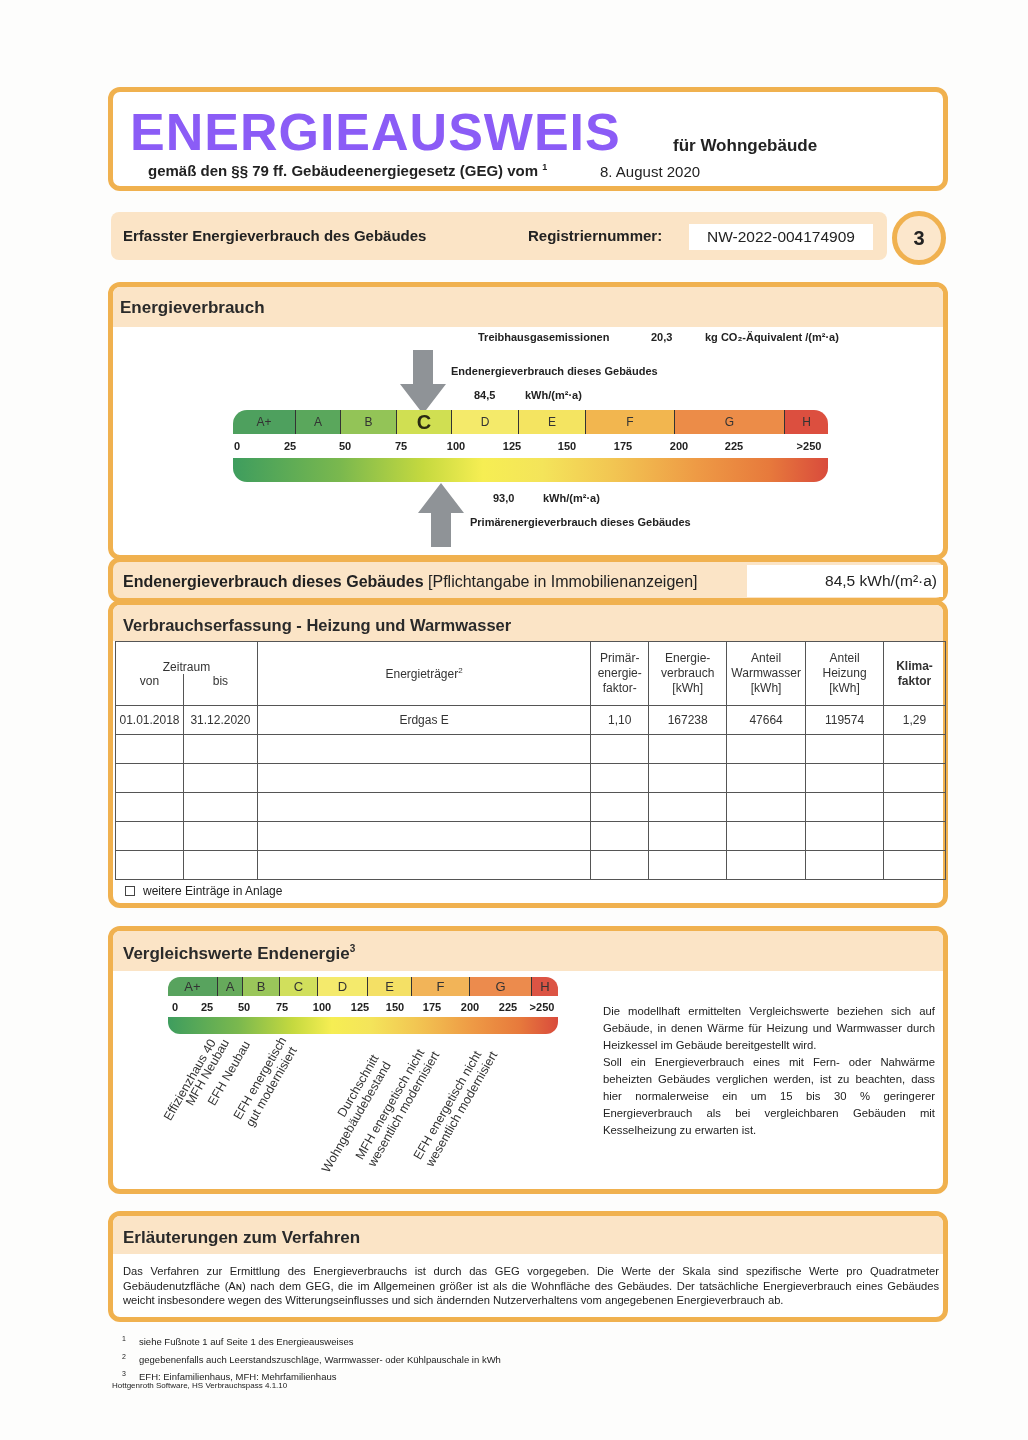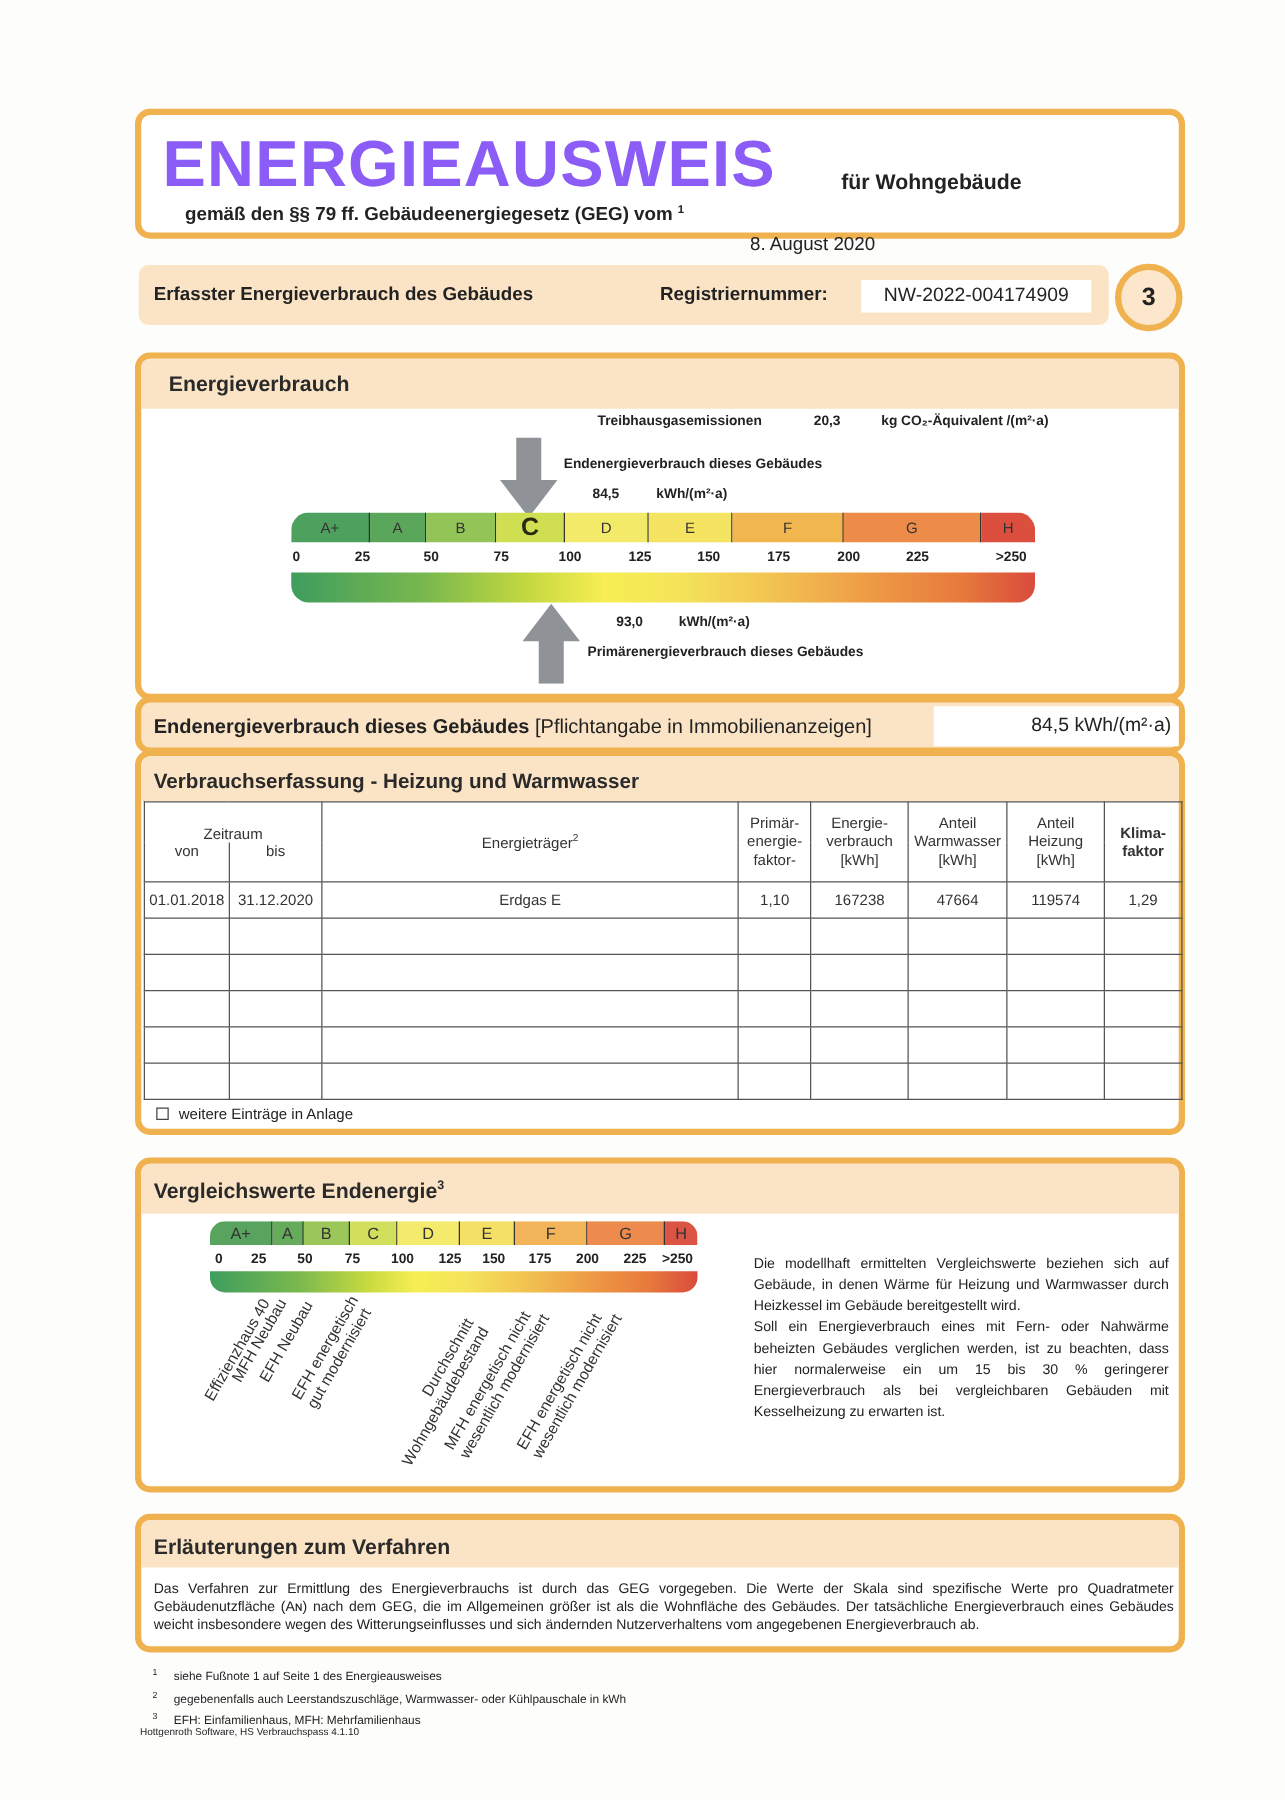--- a/index.html
+++ b/index.html
@@ -34,35 +34,35 @@
 </head>
 <body>
 
 <div class="box" style="left:108px;top:87px;width:840px;height:104px;">
   <div class="abs main-title" style="left:17px;top:10px;">ENERGIEAUSWEIS</div>
   <div class="abs bold" style="left:540px;top:44px;font-size:17px;margin-left:20px;">für Wohngebäude</div>
   <div class="abs sub" style="left:35px;top:70px;font-weight:bold;">
     <span>gemäß den §§ 79 ff. Gebäudeenergiegesetz (GEG) vom</span>
     <sup style="font-size:9px;">1</sup>
   </div>
-  <div class="abs sub" style="left:487px;top:71px;margin-top:24px;">8. August 2020</div>
+  <div class="abs sub" style="left:487px;top:71px;">8. August 2020</div>
 </div>
 
 <div class="abs" style="left:111px;top:212px;width:776px;height:48px;background:#fbe4c6;border-radius:8px;">
   <div class="abs bold" style="left:12px;top:15px;font-size:15px;">Erfasster Energieverbrauch des Gebäudes</div>
   <div class="abs bold" style="left:417px;top:15px;font-size:15px;">Registriernummer:</div>
   <div class="abs" style="left:578px;top:12px;width:184px;height:26px;background:#fff;font-size:15.5px;text-align:center;line-height:26px;">NW-2022-004174909</div>
 </div>
 <div class="abs" style="left:892px;top:211px;width:54px;height:54px;border:5px solid #f0b14f;border-radius:50%;background:#fce7cc;text-align:center;line-height:44px;font-weight:bold;font-size:20px;">
   <span>3</span>
 </div>
 
 <div class="box" style="left:108px;top:282px;width:840px;height:278px;">
   <div class="hdrband" style="height:40px;"></div>
-  <div class="hdrtitle" style="left:22px;top:11px;">Energieverbrauch</div>
+  <div class="hdrtitle" style="left:7px;top:11px;">Energieverbrauch</div>
 
   <div class="abs bold smalltxt" style="left:365px;top:44px;">Treibhausgasemissionen</div>
   <div class="abs bold smalltxt" style="left:538px;top:44px;">20,3</div>
   <div class="abs bold smalltxt" style="left:592px;top:44px;">kg CO₂-Äquivalent /(m²·a)</div>
 
   <svg class="abs" style="left:287px;top:63px;" width="46" height="64" viewBox="0 0 46 64">
     <polygon points="13,0 33,0 33,34 46,34 23,64 0,34 13,34" fill="#8f9397"></polygon>
   </svg>
   <div class="abs bold smalltxt" style="left:338px;top:78px;">Endenergieverbrauch dieses Gebäudes</div>
   <div class="abs bold smalltxt" style="left:361px;top:102px;">84,5</div>

